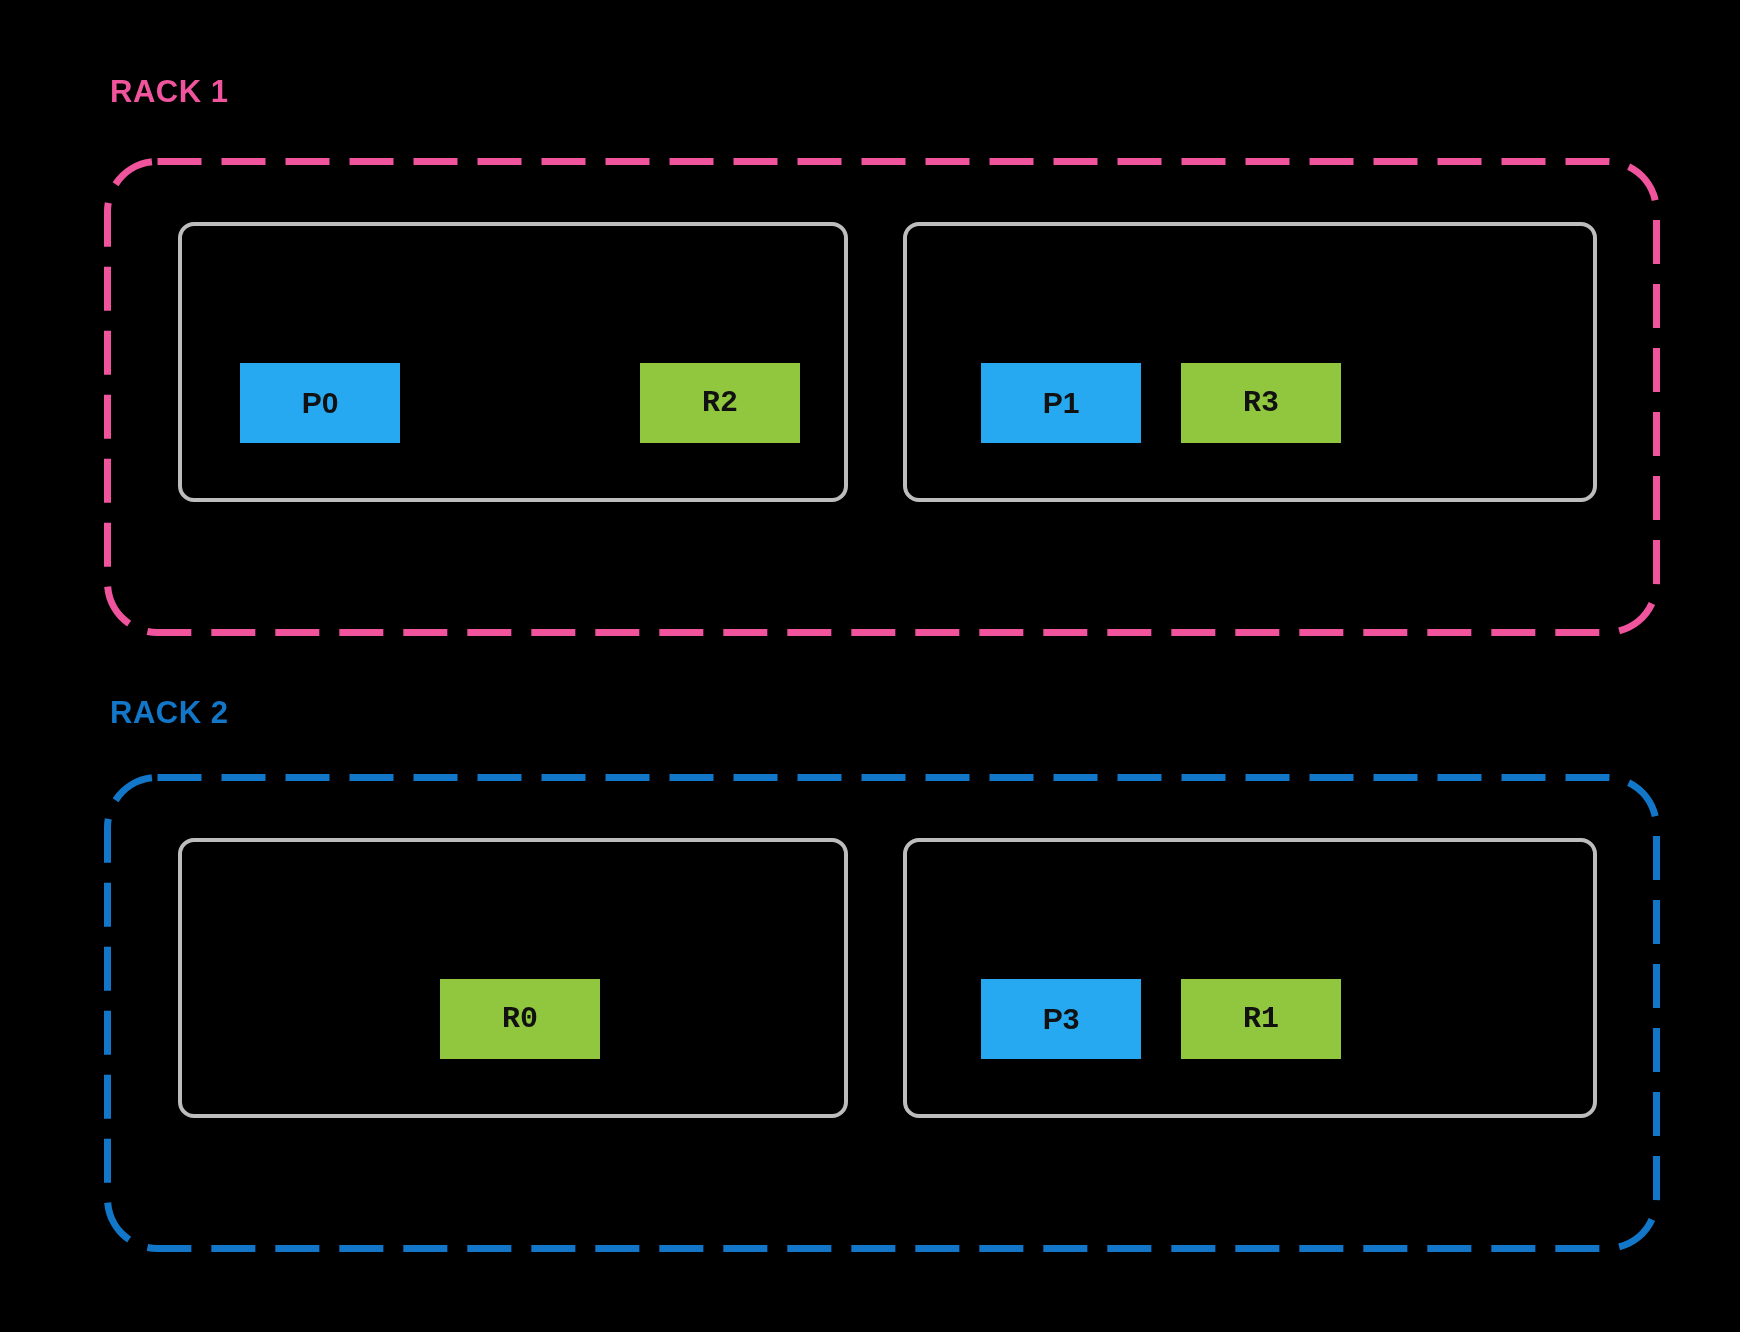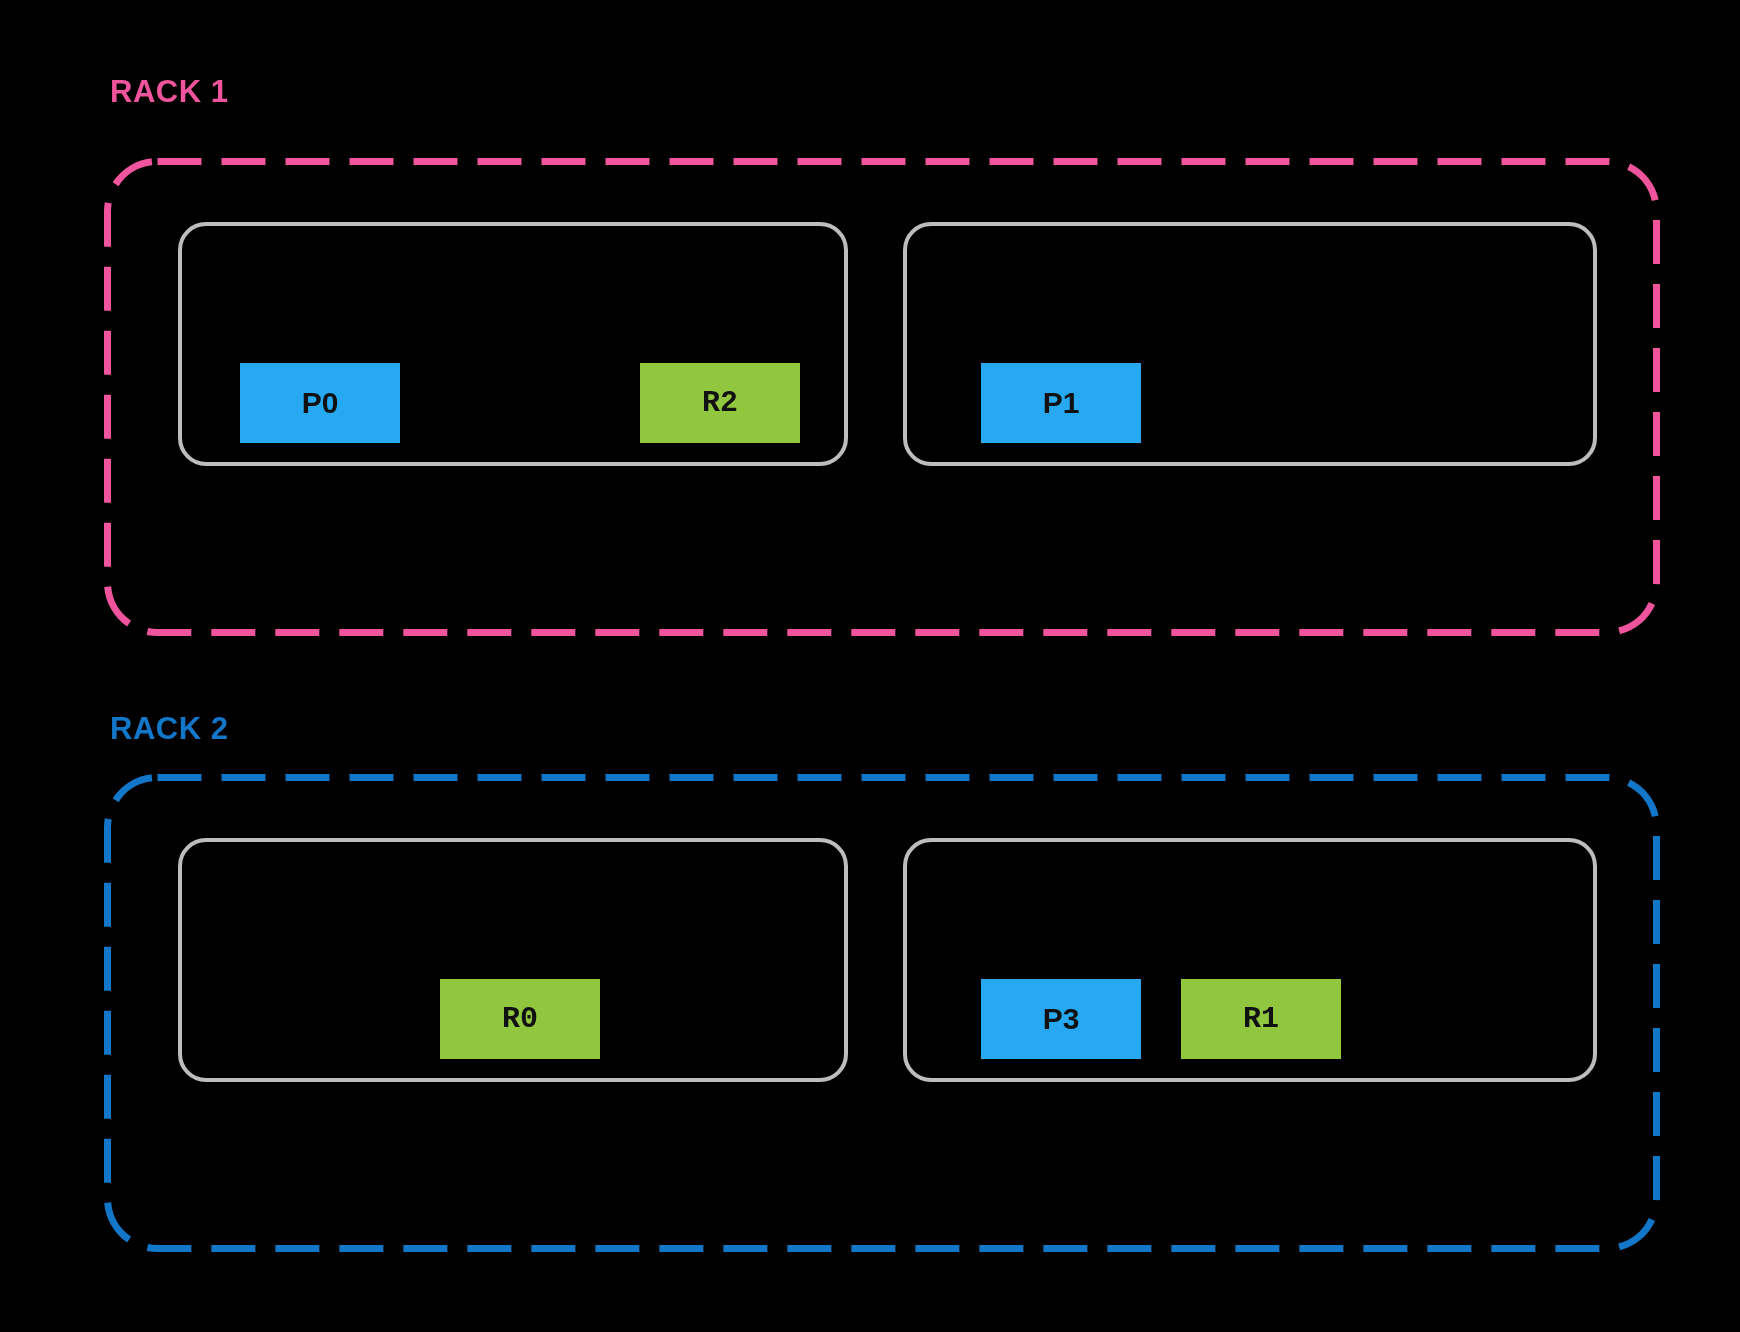--- a/index.html
+++ b/index.html
@@ -17,37 +17,37 @@
   }
   .rack-label {
     position: absolute;
     left: 110px;
     font-size: 31px;
     font-weight: bold;
     letter-spacing: 0.5px;
     white-space: nowrap;
   }
   .rack1 .rack-label { top: 74px;  color: var(--rack1-accent, #F0549C); }
-  .rack2 .rack-label { top: 695px; color: var(--rack2-accent, #1277C8); margin-top: 16px; }
+  .rack2 .rack-label { top: 695px; color: var(--rack2-accent, #1277C8); }
   .rack-border {
     position: absolute;
     left: 103px;
     width: 1558px;
     height: 480px;
   }
   .rack1 .rack-border { top: 157px; }
   .rack2 .rack-border { top: 773px; }
   .rack1 .rack-border rect { stroke: var(--rack1-accent, #F0549C); }
   .rack2 .rack-border rect { stroke: var(--rack2-accent, #1277C8); }
   .host {
     position: absolute;
     box-sizing: border-box;
-    height: 244px;
+    height: 280px;
     border: 4px solid var(--host-border, #BDBDBD);
-    border-radius: 28px;
+    border-radius: 16px;
     background: transparent;
   }
   .host.h1 { left: 178px; width: 670px; }
   .host.h2 { left: 903px; width: 694px; }
   .rack1 .host { top: 222px; }
   .rack2 .host { top: 838px; }
   .block {
     position: absolute;
     top: 137px;
     width: 160px;
@@ -78,20 +78,21 @@
       <rect x="4.5" y="4.5" width="1549" height="471" rx="50" fill="none" stroke-width="7" stroke-dasharray="44 20"></rect>
     </svg>
 
     <div class="host h1">
       <div class="block b1" data-type="primary">P0</div>
       <div class="block b3" data-type="replica">R2</div>
     </div>
 
     <div class="host h2">
       <div class="block b1" data-type="primary">P1</div>
+      <div class="block b2" data-type="replica">R3</div>
     </div>
   </div>
 
   <div class="rack rack2">
     <div class="rack-label">RACK 2</div>
     <svg class="rack-border" viewBox="0 0 1558 480">
       <rect x="4.5" y="4.5" width="1549" height="471" rx="50" fill="none" stroke-width="7" stroke-dasharray="44 20"></rect>
     </svg>
 
     <div class="host h1">

